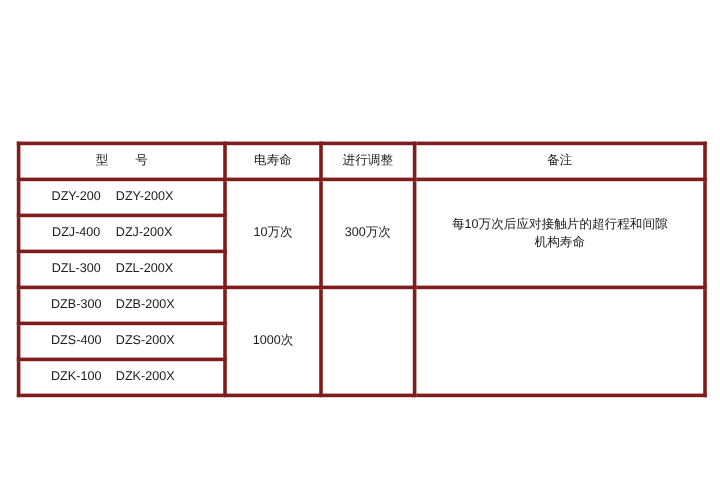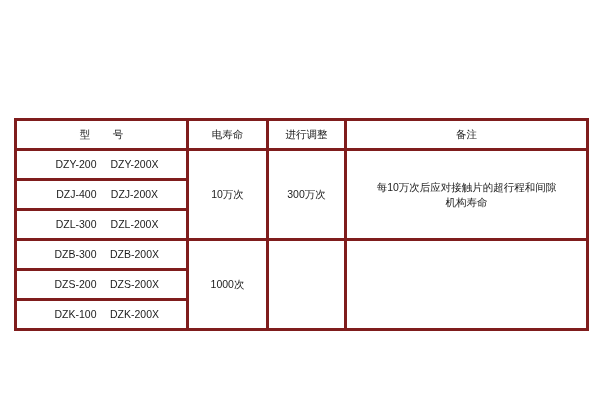--- a/index.html
+++ b/index.html
@@ -46,26 +46,26 @@
   .hdr-model {
     letter-spacing: 6px;
     text-indent: 6px;
   }
   .model-cell {
     text-align: center;
   }
   .model-cell .m1 {
     display: inline-block;
     min-width: 66px;
-    text-align: right;
+    text-align: center;
   }
   .model-cell .m2 {
     display: inline-block;
     min-width: 76px;
-    text-align: center;
+    text-align: left;
   }
   .note-cell {
     text-align: left;
     padding: 4px 8px;
     vertical-align: top;
     line-height: 1.9;
     margin-left: 48px;
   }
   .note-cell .line {
     display: block;
@@ -120,21 +120,21 @@
         <td class="model-cell">
           <span class="m1">DZB-300</span><span class="m2">DZB-200X</span>
         </td>
         <td rowspan="3">1000次</td>
         <td rowspan="3" class="blank-cell"></td>
         <td rowspan="3" class="blank-cell"></td>
       </tr>
 
       <tr>
         <td class="model-cell">
-          <span class="m1">DZS-200</span><span class="m2">DZS-200X</span>
+          <span class="m1">DZS-400</span><span class="m2">DZS-200X</span>
         </td>
       </tr>
 
       <tr>
         <td class="model-cell">
           <span class="m1">DZK-100</span><span class="m2">DZK-200X</span>
         </td>
       </tr>
     </tbody>
   </table>

